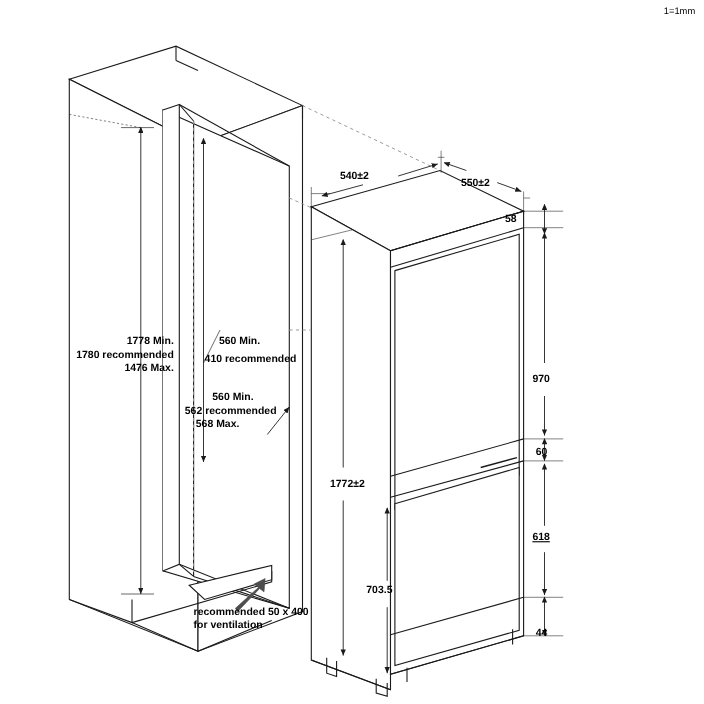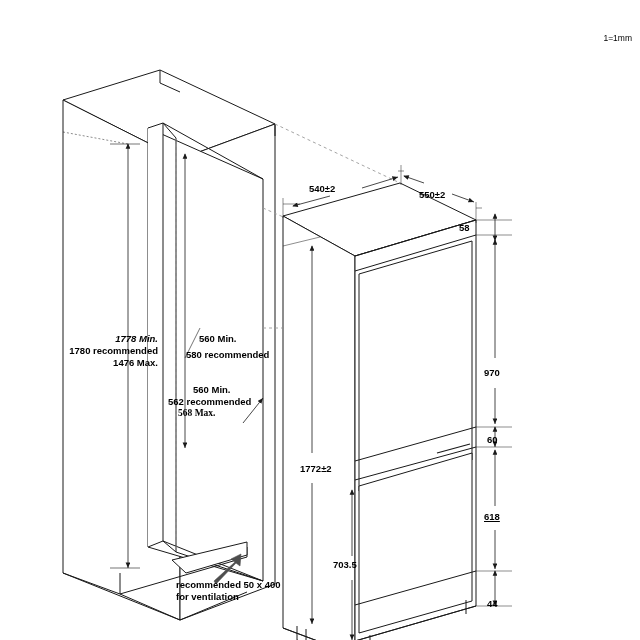--- a/index.html
+++ b/index.html
@@ -4,21 +4,21 @@
 <style>
   html,body{margin:0;padding:0;}
   body{
     width:640px;height:640px;
     background:#ffffff;
     font-family:"Liberation Sans", sans-serif;
     color:#000000;
     overflow:hidden;
     position:relative;
   }
-  #stage{position:absolute;left:0;top:0;width:640px;height:480px;margin-top:28px;}
+  #stage{position:absolute;left:0;top:0;width:640px;height:480px;}
   svg{display:block;}
   .lbl{
     position:absolute;
     font-family:"Liberation Sans", sans-serif;
     font-size:9.5px;
     font-weight:bold;
     color:#000;
     white-space:nowrap;
     line-height:11.5px;
     letter-spacing:0px;
@@ -184,30 +184,30 @@
       <path d="M452,166 L474,174" marker-end="url(#ar)"></path>
 
       <path d="M283,170 L283,190" stroke-width="0.5"></path>
       <path d="M401,137 L401,157" stroke-width="0.5"></path>
       <path d="M476,174 L476,195" stroke-width="0.5"></path>
     </g>
   </svg>
 
   <div class="scale-note">1=1mm</div>
 
-  <div class="lbl right" style="left:38px;top:305px;width:120px;font-style:italic;">1778 Min.</div>
+  <div class="lbl right" style="left:38px;top:305px;width:120px;">1778 Min.</div>
   <div class="lbl right" style="left:18px;top:317px;width:140px;">1780 recommended</div>
   <div class="lbl right" style="left:38px;top:329px;width:120px;">1476 Max.</div>
 
   <div class="lbl" style="left:199px;top:305px;">560 Min.</div>
-  <div class="lbl" style="left:186px;top:321px;">580 recommended</div>
+  <div class="lbl" style="left:186px;top:321px;">410 recommended</div>
 
   <div class="lbl" style="left:193px;top:356px;">560 Min.</div>
   <div class="lbl" style="left:168px;top:368px;">562 recommended</div>
-  <div class="lbl" style="left:178px;top:380px;font-family:Liberation Serif, serif;">568 Max.</div>
+  <div class="lbl" style="left:178px;top:380px;">568 Max.</div>
 
   <div class="lbl" style="left:176px;top:551px;">recommended 50 x 400</div>
   <div class="lbl" style="left:176px;top:563px;">for ventilation</div>
 
   <div class="lbl" style="left:309px;top:155px;">540±2</div>
   <div class="lbl" style="left:419px;top:161px;">550±2</div>
 
   <div class="lbl" style="left:459px;top:194px;">58</div>
   <div class="lbl" style="left:484px;top:339px;">970</div>
   <div class="lbl" style="left:487px;top:406px;">60</div>

